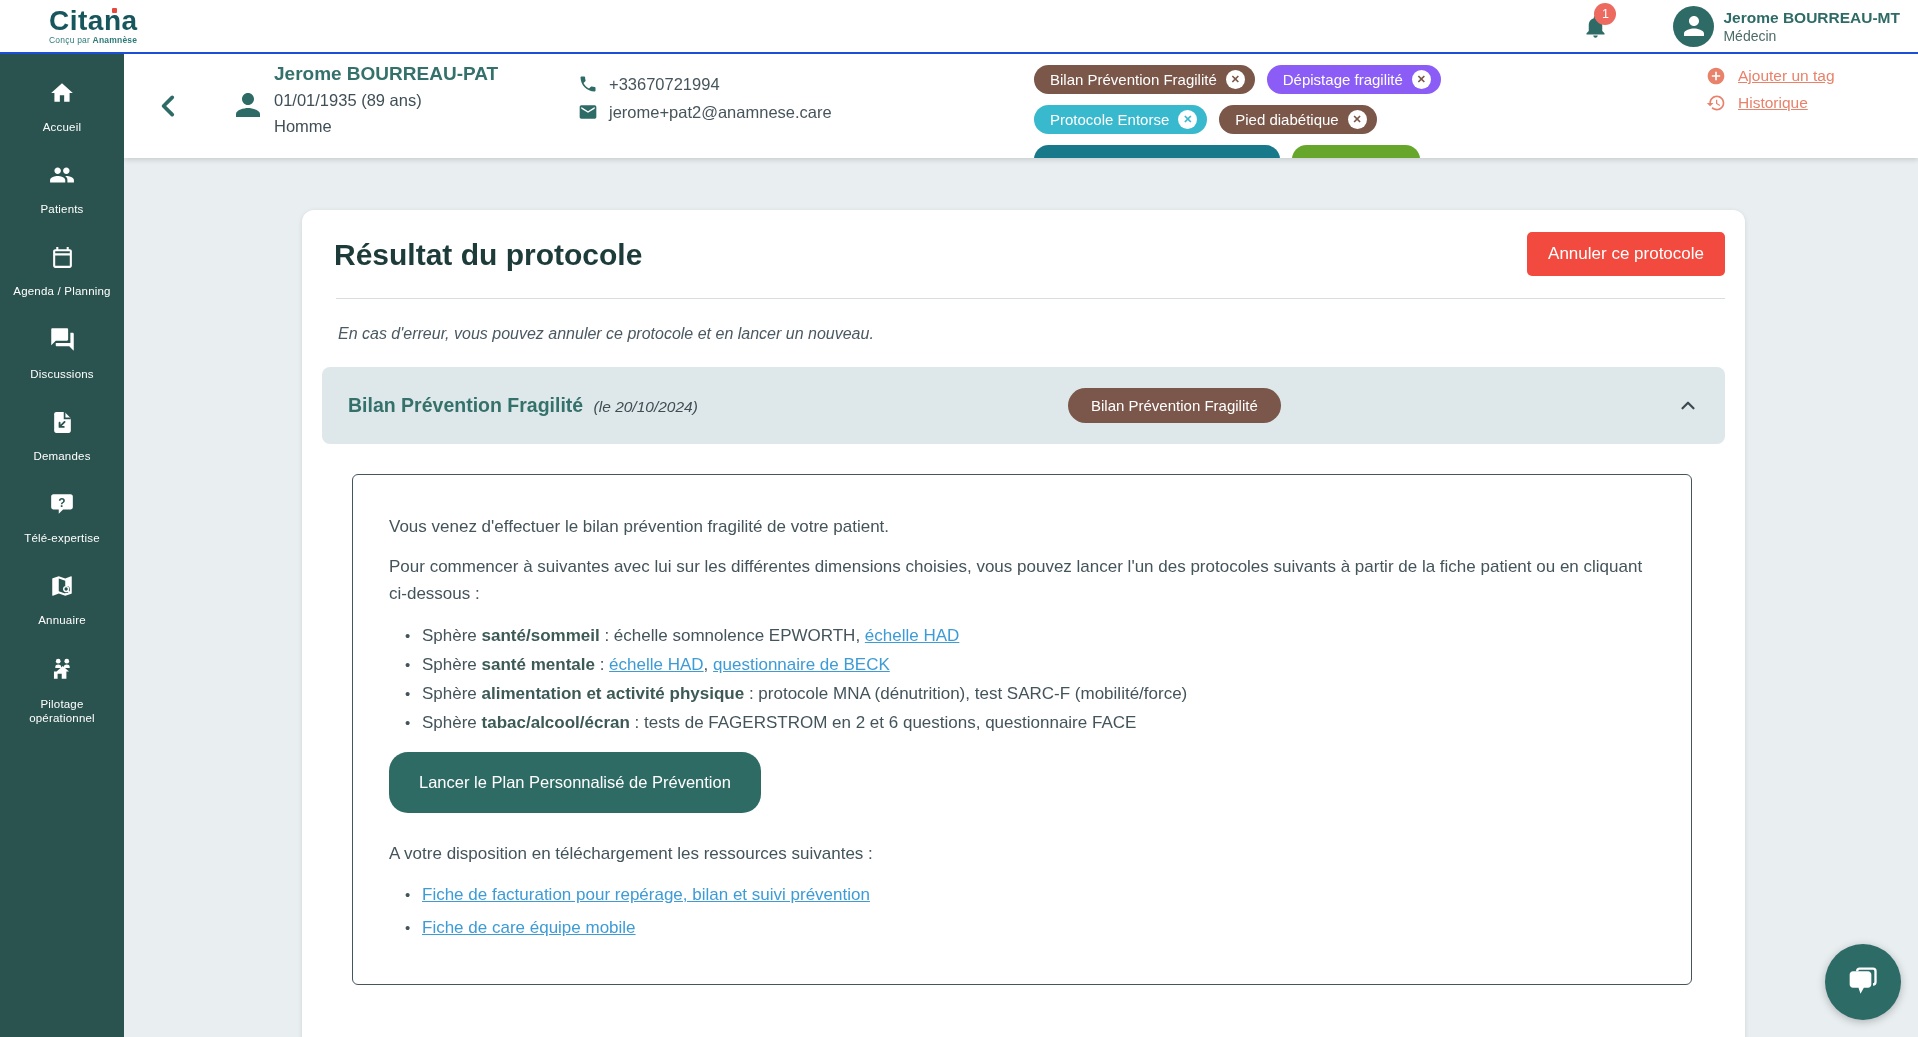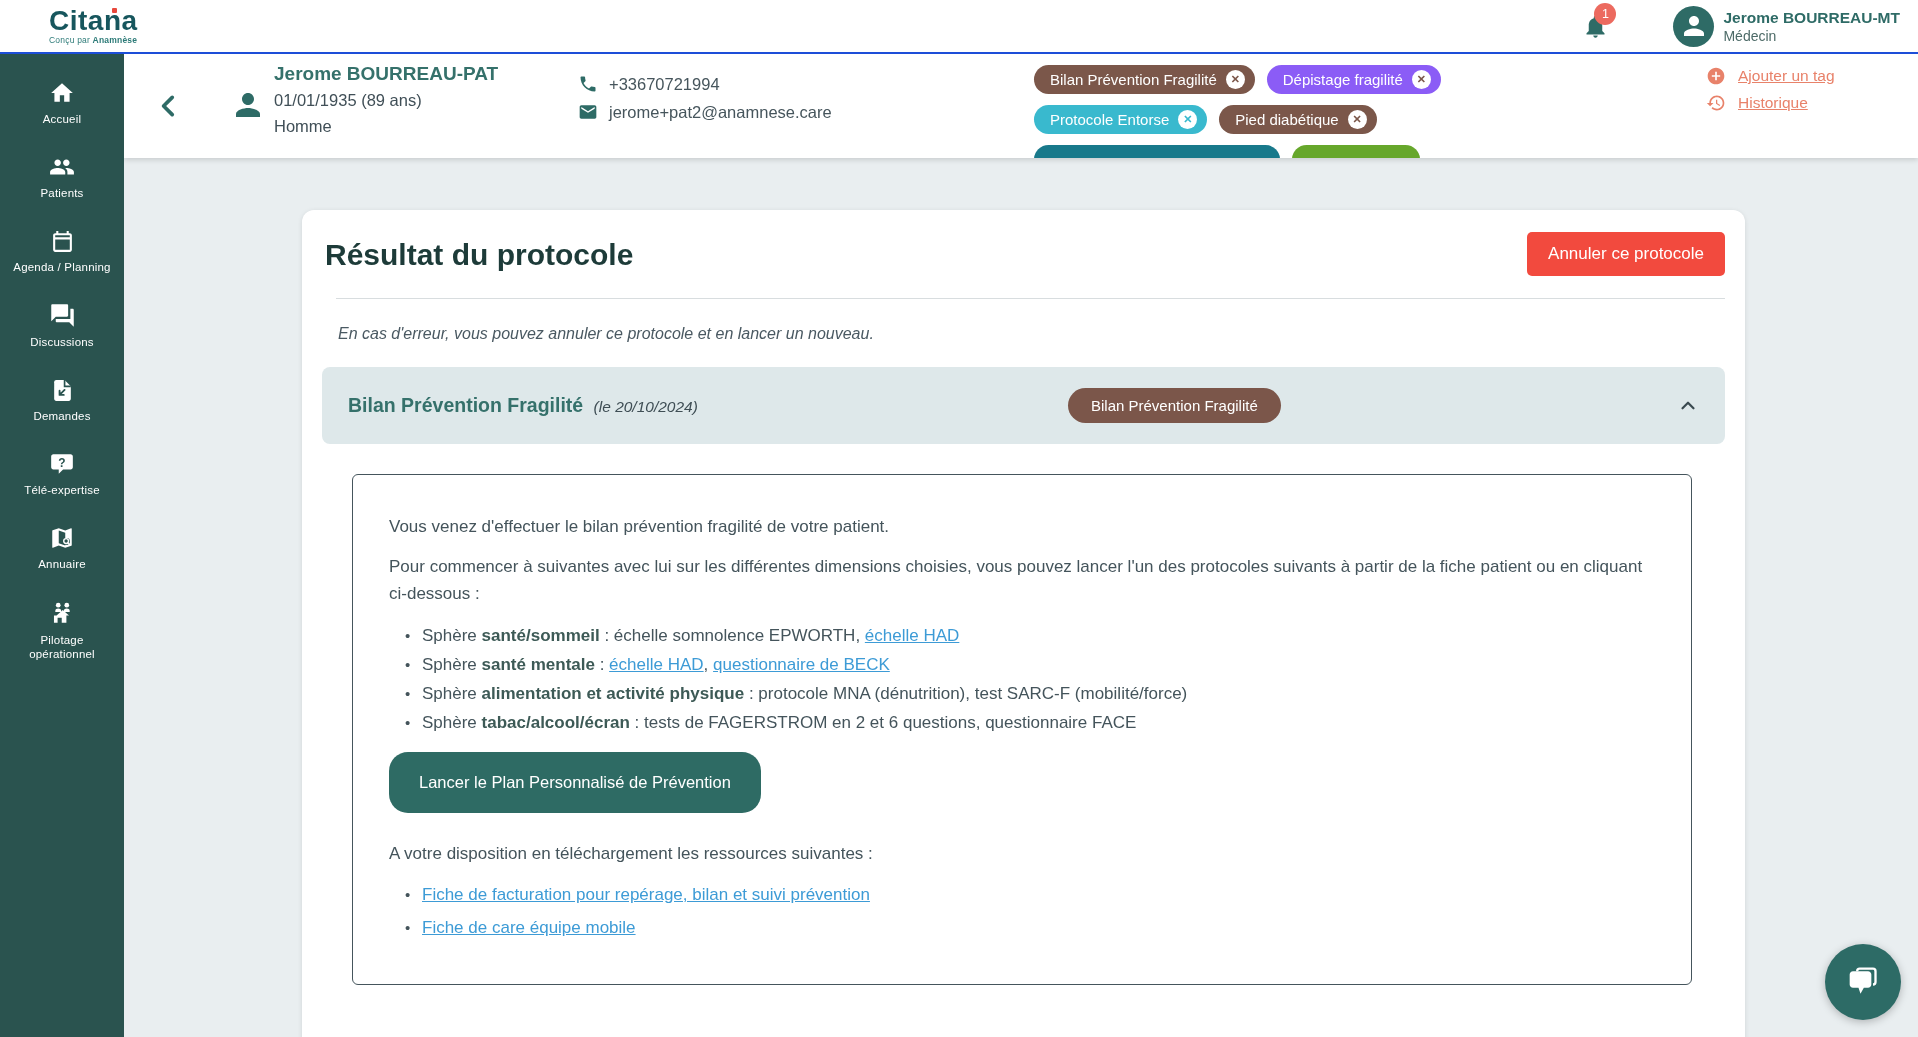--- a/index.html
+++ b/index.html
@@ -21,21 +21,21 @@
     background:#ec6a5f; color:#fff; font-size:12.5px; display:flex; align-items:center; justify-content:center; }
   .avatar { width:41px; height:41px; border-radius:50%; background:#2e6b66; display:flex; align-items:center;
     justify-content:center; margin-right:9px; cursor:pointer; }
   .user-name { font-size:15.5px; font-weight:bold; color:#2e6b66; }
   .user-role { font-size:14px; color:#4d6b68; margin-top:1px; }
 
   
   .sidebar { position:absolute; top:54px; left:0; bottom:0; width:124px; background:#2a534f; z-index:20;
     display:flex; flex-direction:column; align-items:center; padding-top:26px; }
   .side-item { width:100%; display:flex; flex-direction:column; align-items:center; text-align:center;
-    color:#fff; margin-bottom:28px; cursor:pointer; }
+    color:#fff; margin-bottom:28px; cursor:pointer;gap:8px; }
   .side-item svg { margin-bottom:6px; }
   .side-label { font-size:11.5px; line-height:1.25; padding:0 6px; letter-spacing:.2px; }
 
   
   .pheader { position:absolute; top:54px; left:124px; width:1794px; height:104px; background:#fff;
     box-shadow:0 2px 5px rgba(0,0,0,.14); z-index:10; overflow:hidden; }
   .ph-back { position:absolute; left:32px; top:37px; cursor:pointer; }
   .ph-person { position:absolute; left:106px; top:33px; }
   .ph-identity { position:absolute; left:150px; top:7px; }
   .ph-name { font-size:19px; font-weight:bold; color:#35716b; line-height:26px; }
@@ -54,21 +54,21 @@
   .ph-actions { position:absolute; left:1582px; top:12px; }
   .ph-action { display:flex; align-items:center; margin-bottom:7px; cursor:pointer; }
   .ph-action svg { margin-right:12px; }
   .ph-action a { color:#e8826a; font-size:15.5px; text-decoration:underline; }
 
   
   .main { position:absolute; top:158px; left:124px; right:0; bottom:0; background:#e9eef0; overflow:hidden; }
   .card { margin:52px 0 0 178px; width:1443px; background:#fff; border-radius:12px;
     box-shadow:0 1px 5px rgba(0,0,0,.10); padding:22px 20px 60px 20px; min-height:900px; }
   .card-head { display:flex; align-items:flex-start; }
-  .page-title { font-size:30px; font-weight:bold; color:#1d3b39; margin-left:3px; margin-top:6px; }
+  .page-title { font-size:30px; font-weight:bold; color:#1d3b39; margin-left:12px; margin-top:6px; }
   .cancel-btn { margin-left:auto; background:#f24a3e; color:#fff; border:none; border-radius:5px;
     font-size:17px; padding:12px 21px; cursor:pointer; font-family:inherit; }
   .divider { border-top:1px solid #d8dddf; margin:22px 0 0 14px; }
   .note { font-style:italic; font-size:16px; color:#4a5962; margin:26px 0 0 16px; }
   .accordion { margin-top:24px; background:#dee8ea; border-radius:8px; height:77px; display:flex;
     align-items:center; padding:0 26px; cursor:pointer; }
   .acc-titlebox { flex:0 0 720px; }
   .acc-title { font-size:19.5px; font-weight:bold; color:#35716b; }
   .acc-date { font-size:15.5px; font-style:italic; color:#3f4e55; margin-left:6px; font-weight:normal; }
   .acc-badge { background:#7b564a; color:#fff; font-size:15px; padding:9px 23px; border-radius:19px; white-space:nowrap; }

